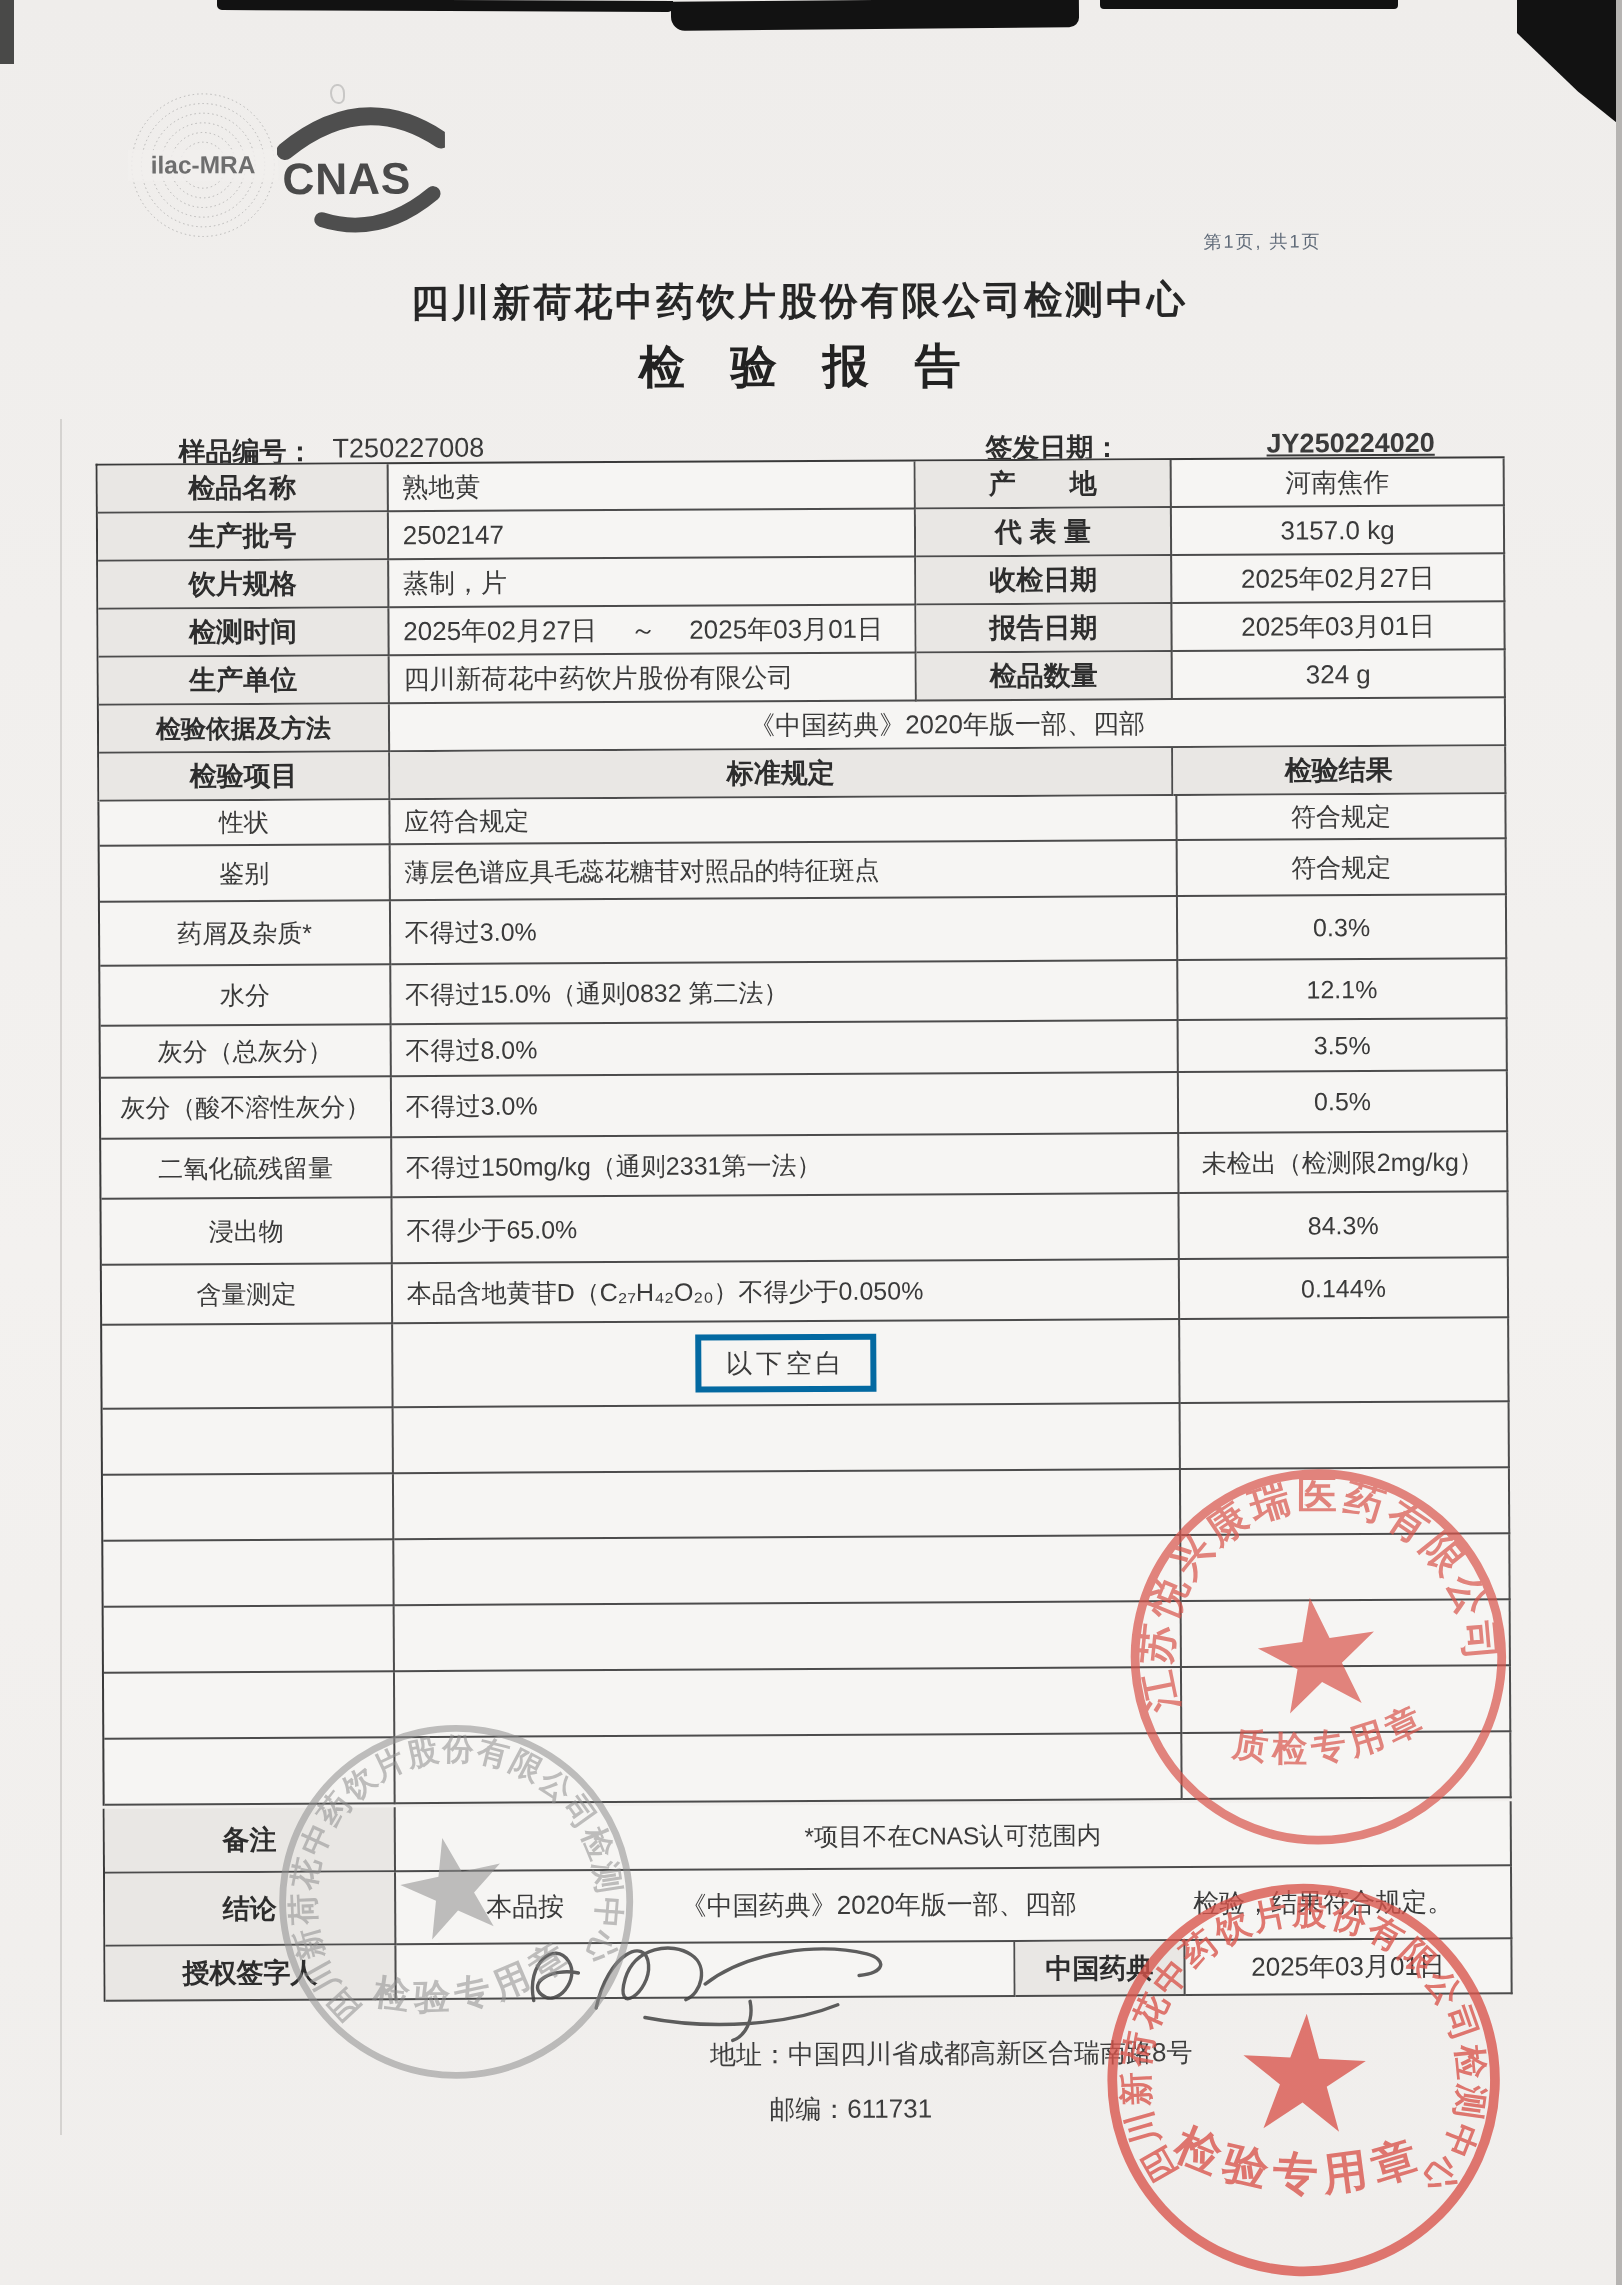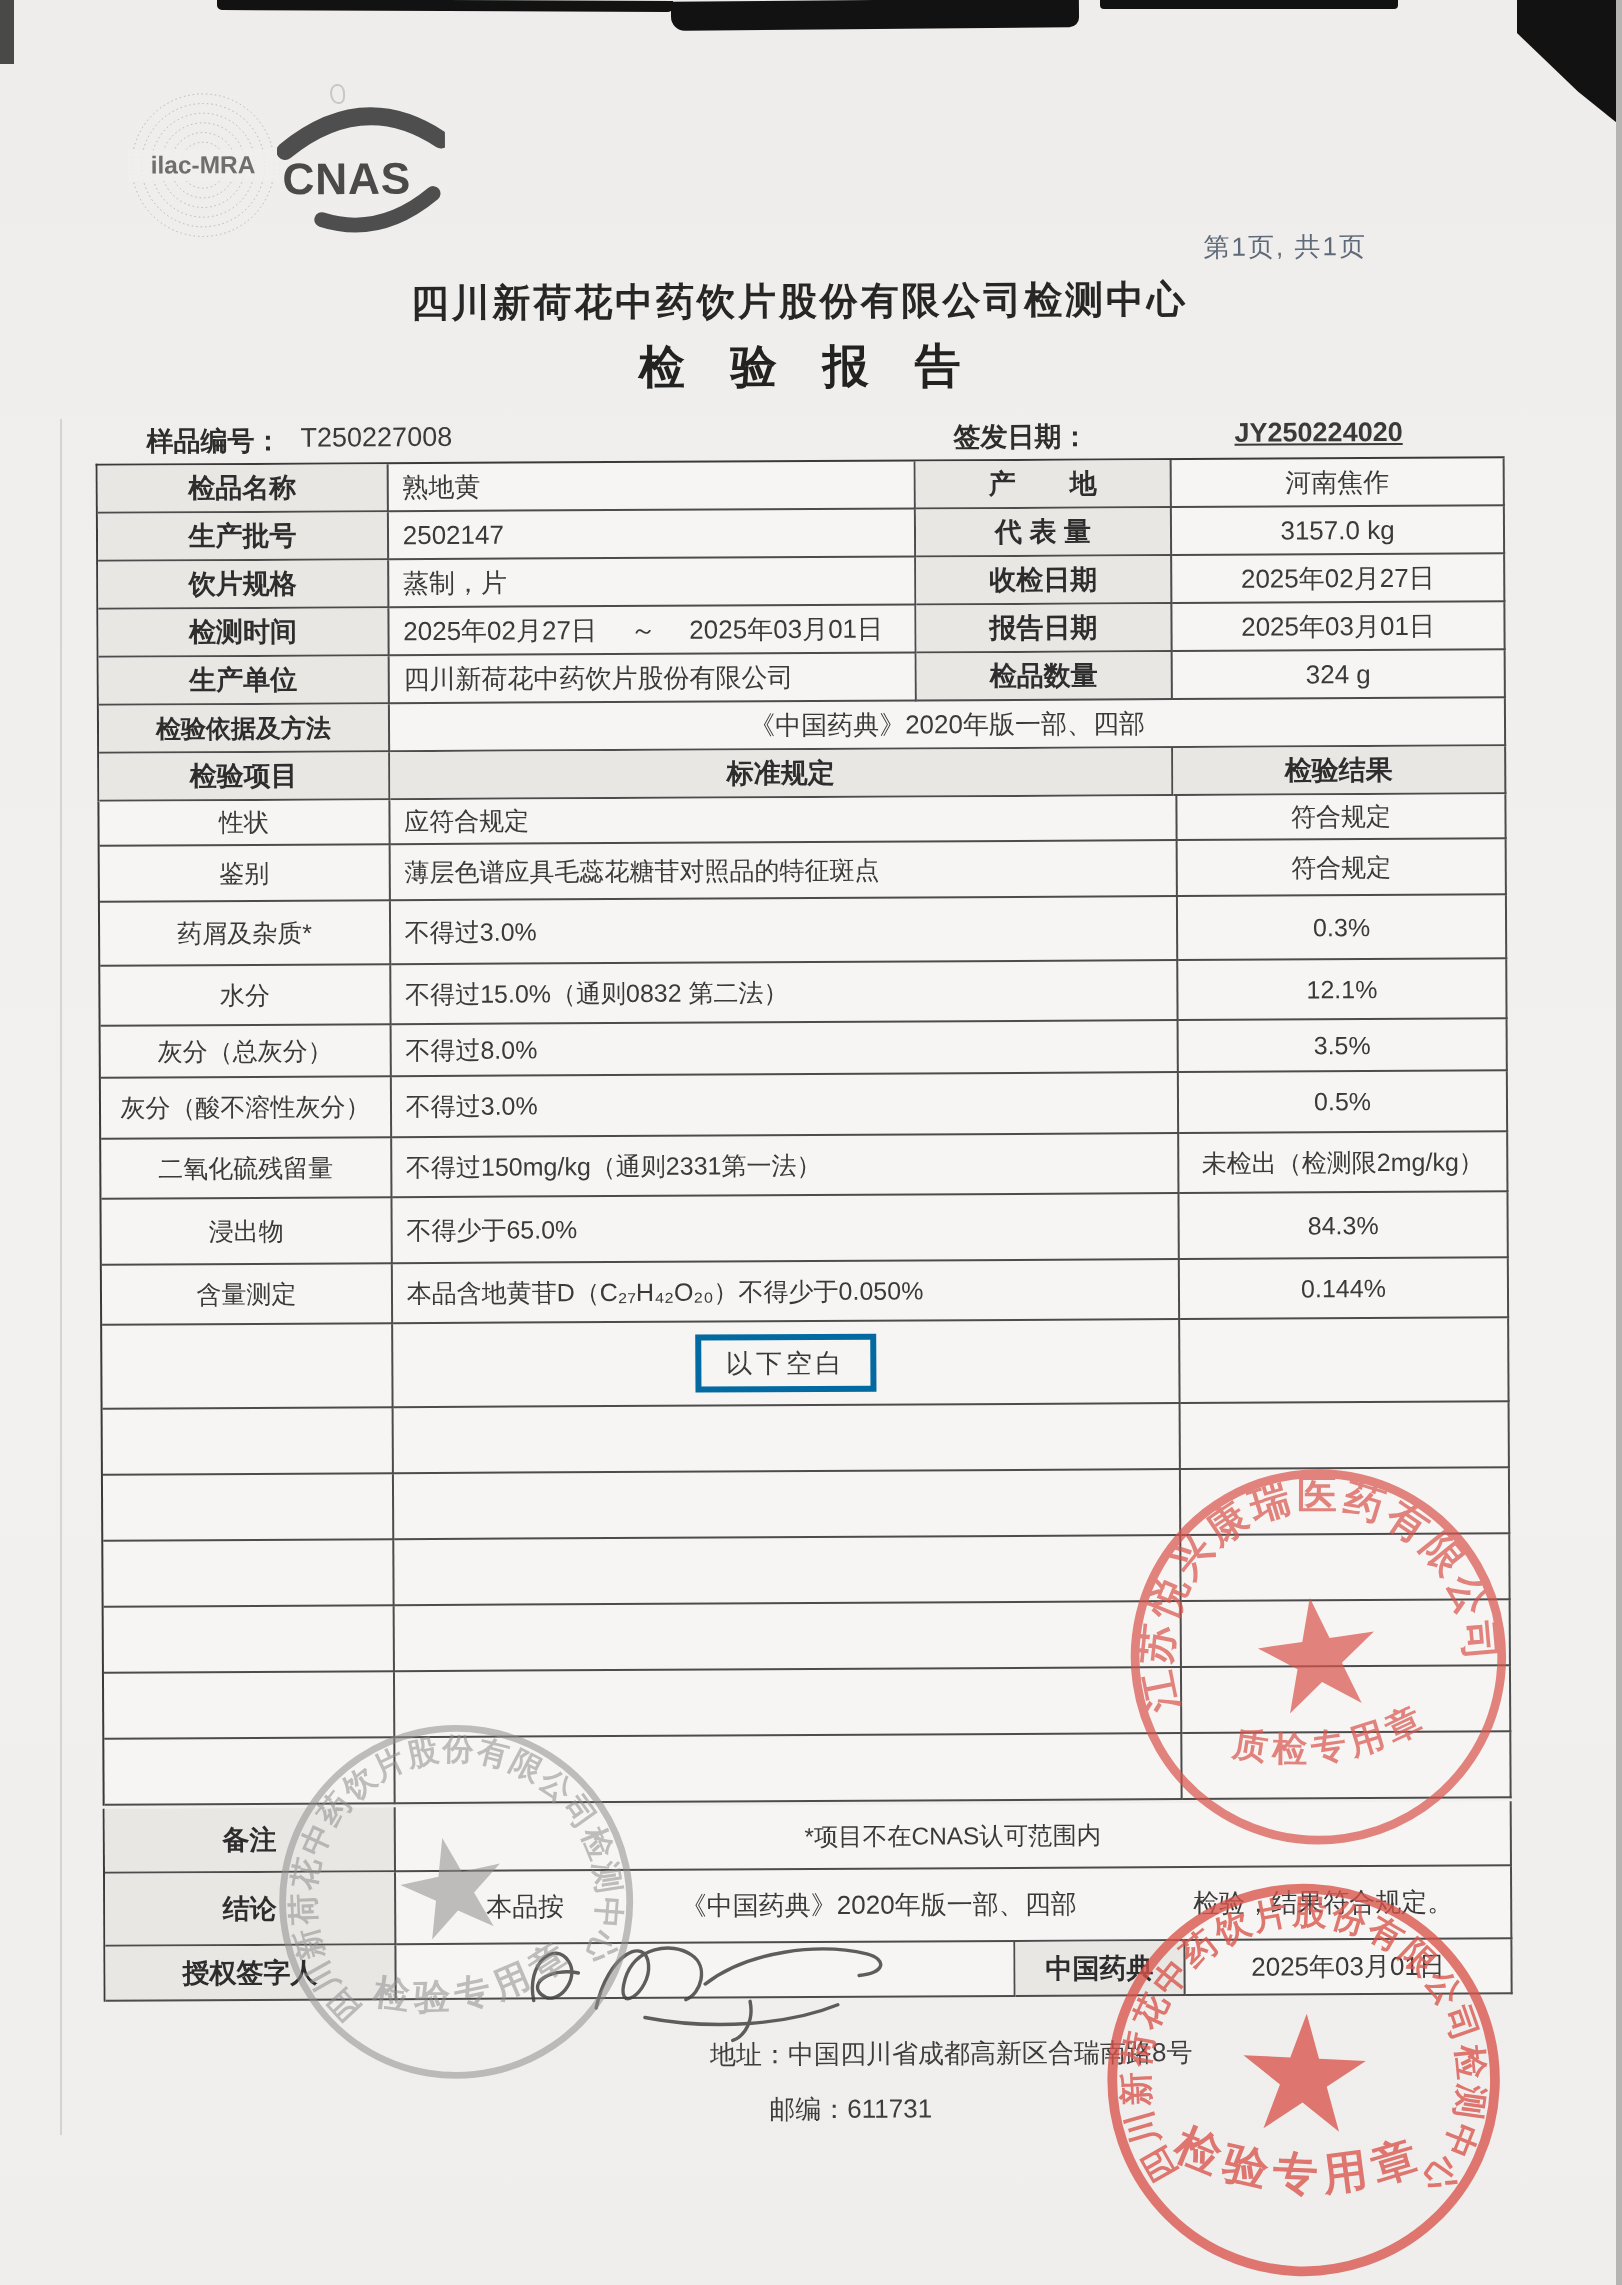--- a/index.html
+++ b/index.html
@@ -20,26 +20,26 @@
     font-family:"Liberation Sans",sans-serif;color:var(--ink);
   }
   .doc{position:absolute;inset:0;transform:rotate(-0.3deg);transform-origin:50% 40%;}
   
   .art{position:absolute;background:#121212;}
   
   .logo{position:absolute;}
   .acc-text{position:absolute;left:455px;top:123px;line-height:30px;font-size:24.4px;color:#3e3e3e;}
   .acc-text .en{font-size:23.4px;letter-spacing:1px;}
   .acc-text .code{font-weight:bold;font-size:25px;}
-  .pageno{position:absolute;left:1207px;top:232px;font-size:26px;color:#5f6a78;letter-spacing:2px;}
+  .pageno{position:absolute;left:1207px;top:232px;font-size:18px;color:#5f6a78;letter-spacing:2px;}
   .title1{position:absolute;left:98px;top:276px;width:1409px;text-align:center;font-size:38px;font-weight:bold;letter-spacing:2.9px;color:#262626;}
   .title2{position:absolute;left:98px;top:336px;width:1409px;text-align:center;font-size:46px;font-weight:bold;color:#222;}
   
   .samplerow{position:absolute;left:98px;top:417px;width:1409px;height:43px;font-size:27px;}
-  .samplerow span{position:absolute;top:3px;}
+  .samplerow span{position:absolute;top:14px;margin-left:32px;}
   .slabel{font-weight:bold;color:var(--lblink);}
   
   .tbl{position:absolute;left:98px;width:1409px;display:grid;background:var(--cellbg);
        border-left:2.9px solid var(--bo);box-sizing:border-box;}
   .tbl.topline{border-top:2.9px solid var(--bo);}
   .cell{box-sizing:border-box;border-right:2px solid var(--b);border-bottom:2px solid var(--b);
         display:flex;align-items:center;font-size:26px;color:var(--ink);overflow:hidden;}
   .cell.center{justify-content:center;text-align:center;}
   .cell.left{padding-left:13.7px;}
   .lbl{background:var(--lblbg);font-weight:bold;justify-content:center;color:var(--lblink);font-size:27px;}

